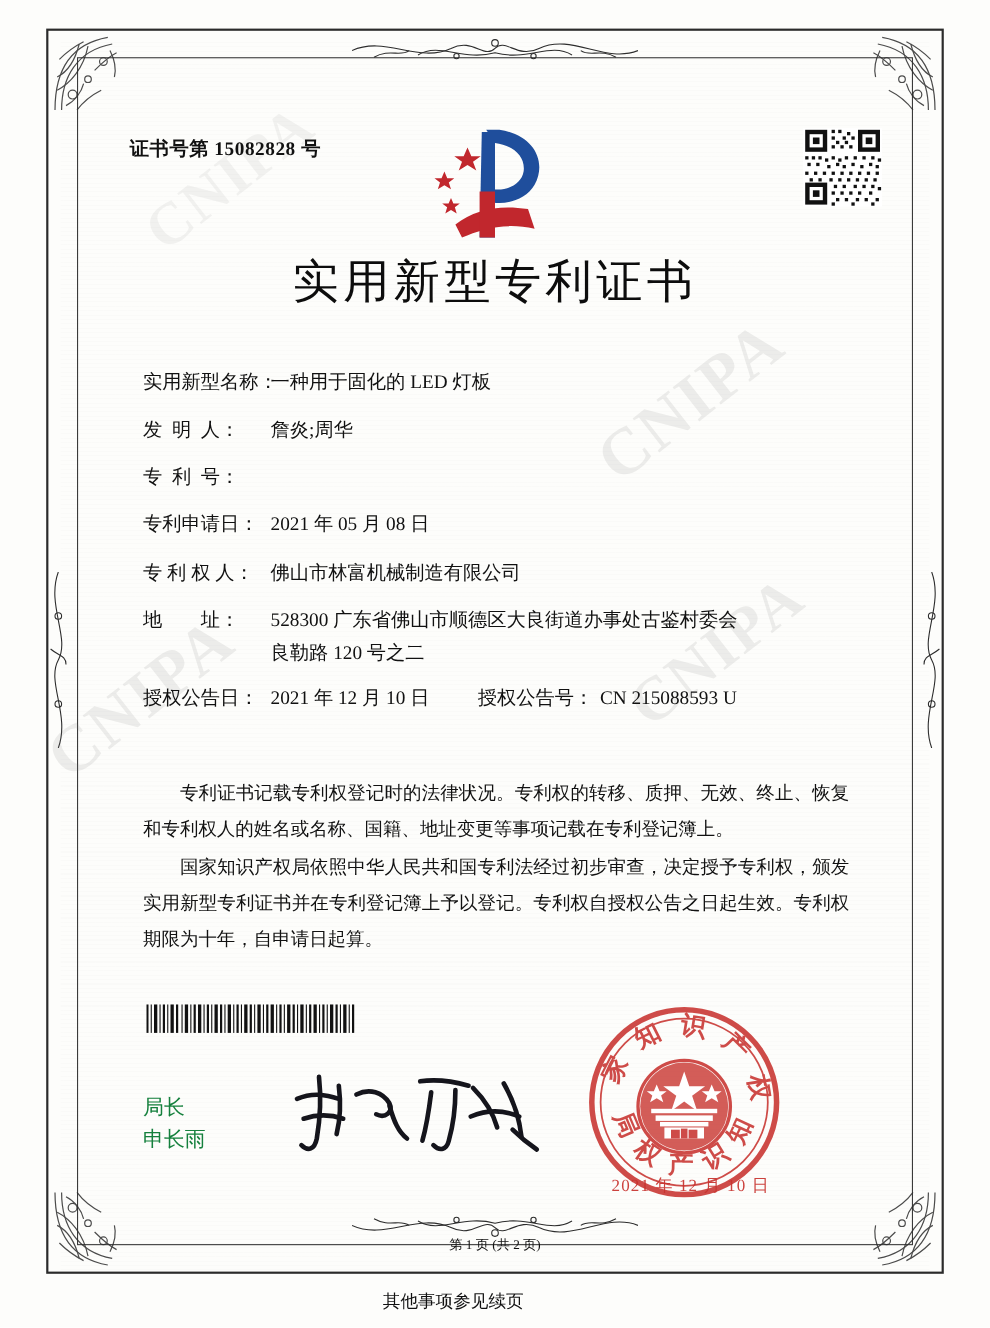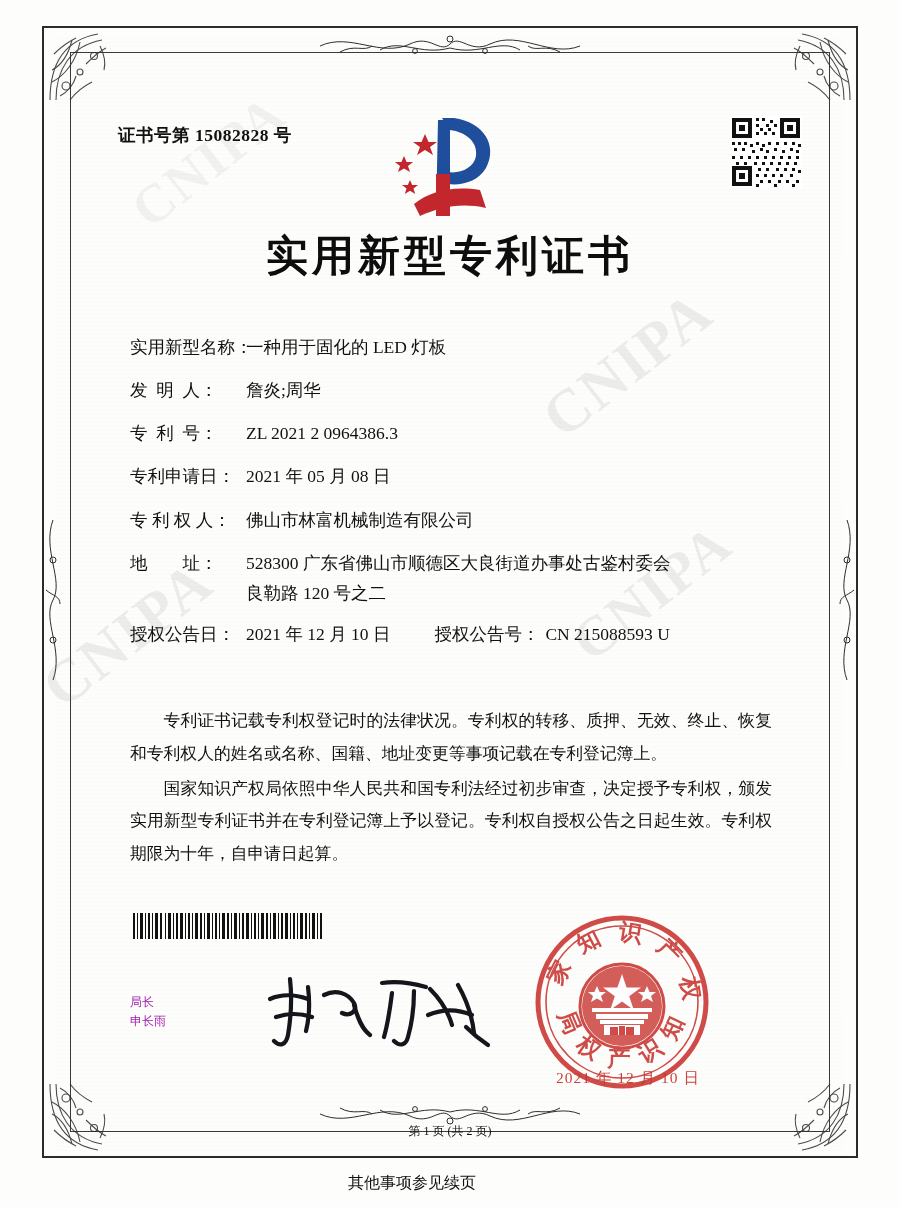--- a/index.html
+++ b/index.html
@@ -117,21 +117,21 @@
     left: 730px; top: 116px;
     width: 72px; height: 72px;
   }
 
   .title {
     position: absolute;
     left: 0; top: 228px;
     width: 900px;
     text-align: center;
     font-size: 42px;
-    font-weight: bold;
+    font-weight: normal;
     letter-spacing: 4px;
     color: #0d0d0d;
     font-family: "Liberation Serif", serif;
   }
 
   
   .fields {
     position: absolute;
     left: 130px; top: 336px;
     width: 640px;
@@ -178,23 +178,23 @@
   .barcode {
     position: absolute;
     left: 133px; top: 913px;
     width: 192px; height: 26px;
   }
 
   
   .sig-label {
     position: absolute;
     left: 130px; top: 993px;
-    font-size: 12px;
+    font-size: 19px;
     line-height: 1.55;
-    color: #a21caf;
+    color: #15803d;
   }
   .sig-hand {
     position: absolute;
     left: 262px; top: 965px;
     width: 230px; height: 90px;
   }
 
   
   .seal {
     position: absolute;
@@ -455,21 +455,20 @@
       <div class="fvalue">一种用于固化的 LED 灯板</div>
     </div>
 
     <div class="frow">
       <div class="flabel">发  明  人：</div>
       <div class="fvalue">詹炎;周华</div>
     </div>
 
     <div class="frow">
       <div class="flabel">专  利  号：</div>
-      <div class="fvalue">ZL 2021 2 0964386.3</div>
     </div>
 
     <div class="frow">
       <div class="flabel">专利申请日：</div>
       <div class="fvalue">2021 年 05 月 08 日</div>
     </div>
 
     <div class="frow">
       <div class="flabel">专 利 权 人：</div>
       <div class="fvalue">佛山市林富机械制造有限公司</div>

